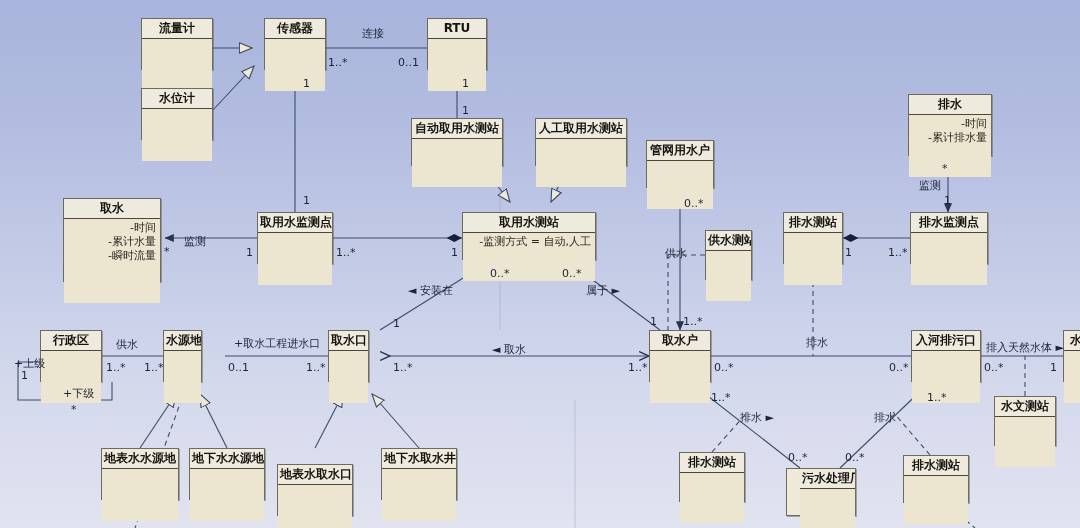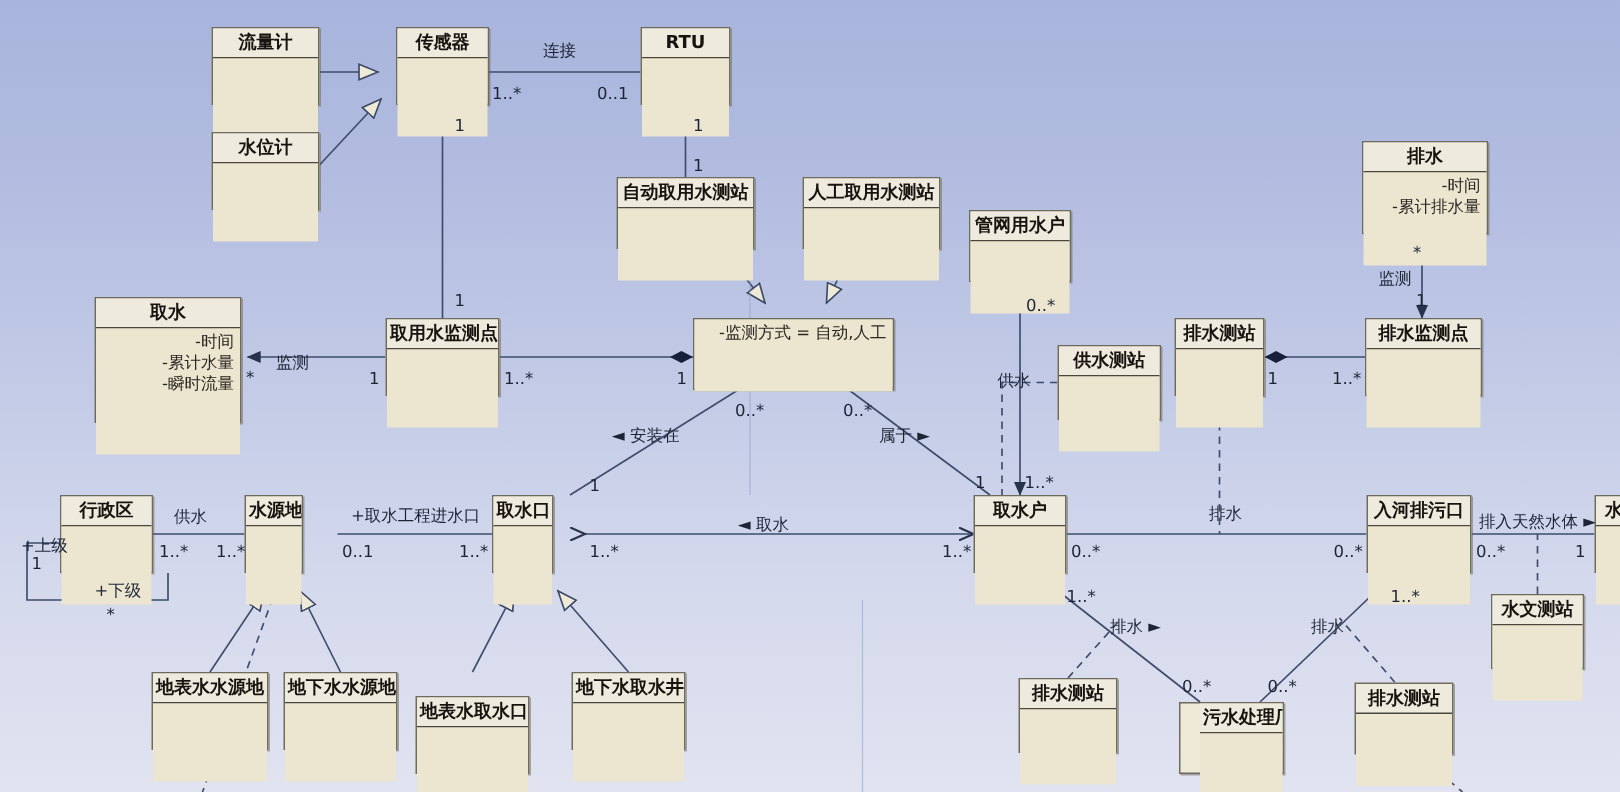--- a/index.html
+++ b/index.html
@@ -206,33 +206,34 @@
           <div class="attr"><i>-</i><span>时间</span></div>
           <div class="attr"><i>-</i><span>累计水量</span></div>
           <div class="attr"><i>-</i><span>瞬时流量</span></div>
         </div>
       </div>
       <div class="cls" style="left: 257px; top: 212px; width: 76px; height: 52px;">
         <div class="nm">取用水监测点</div>
         <div class="body"></div>
       </div>
       <div class="cls" style="left: 462px; top: 212px; width: 134px; height: 48px;">
+        <div class="nm">取用水测站</div>
         <div class="body">
           <div class="attr"><i>-</i><span>监测方式  =  自动,人工</span></div>
         </div>
       </div>
       <div class="cls" style="left: 783px; top: 212px; width: 60px; height: 52px;">
         <div class="nm">排水测站</div>
         <div class="body"></div>
       </div>
       <div class="cls" style="left: 910px; top: 212px; width: 78px; height: 52px;">
         <div class="nm">排水监测点</div>
         <div class="body"></div>
       </div>
-      <div class="cls" style="left: 705px; top: 230px; width: 69px; height: 50px;">
+      <div class="cls" style="left: 705px; top: 230px; width: 47px; height: 50px;">
         <div class="nm">供水测站</div>
         <div class="body"></div>
       </div>
       <div class="cls" style="left: 40px; top: 330px; width: 62px; height: 52px;">
         <div class="nm">行政区</div>
         <div class="body"></div>
       </div>
       <div class="cls" style="left: 163px; top: 330px; width: 39px; height: 52px;">
         <div class="nm">水源地</div>
         <div class="body"></div>

